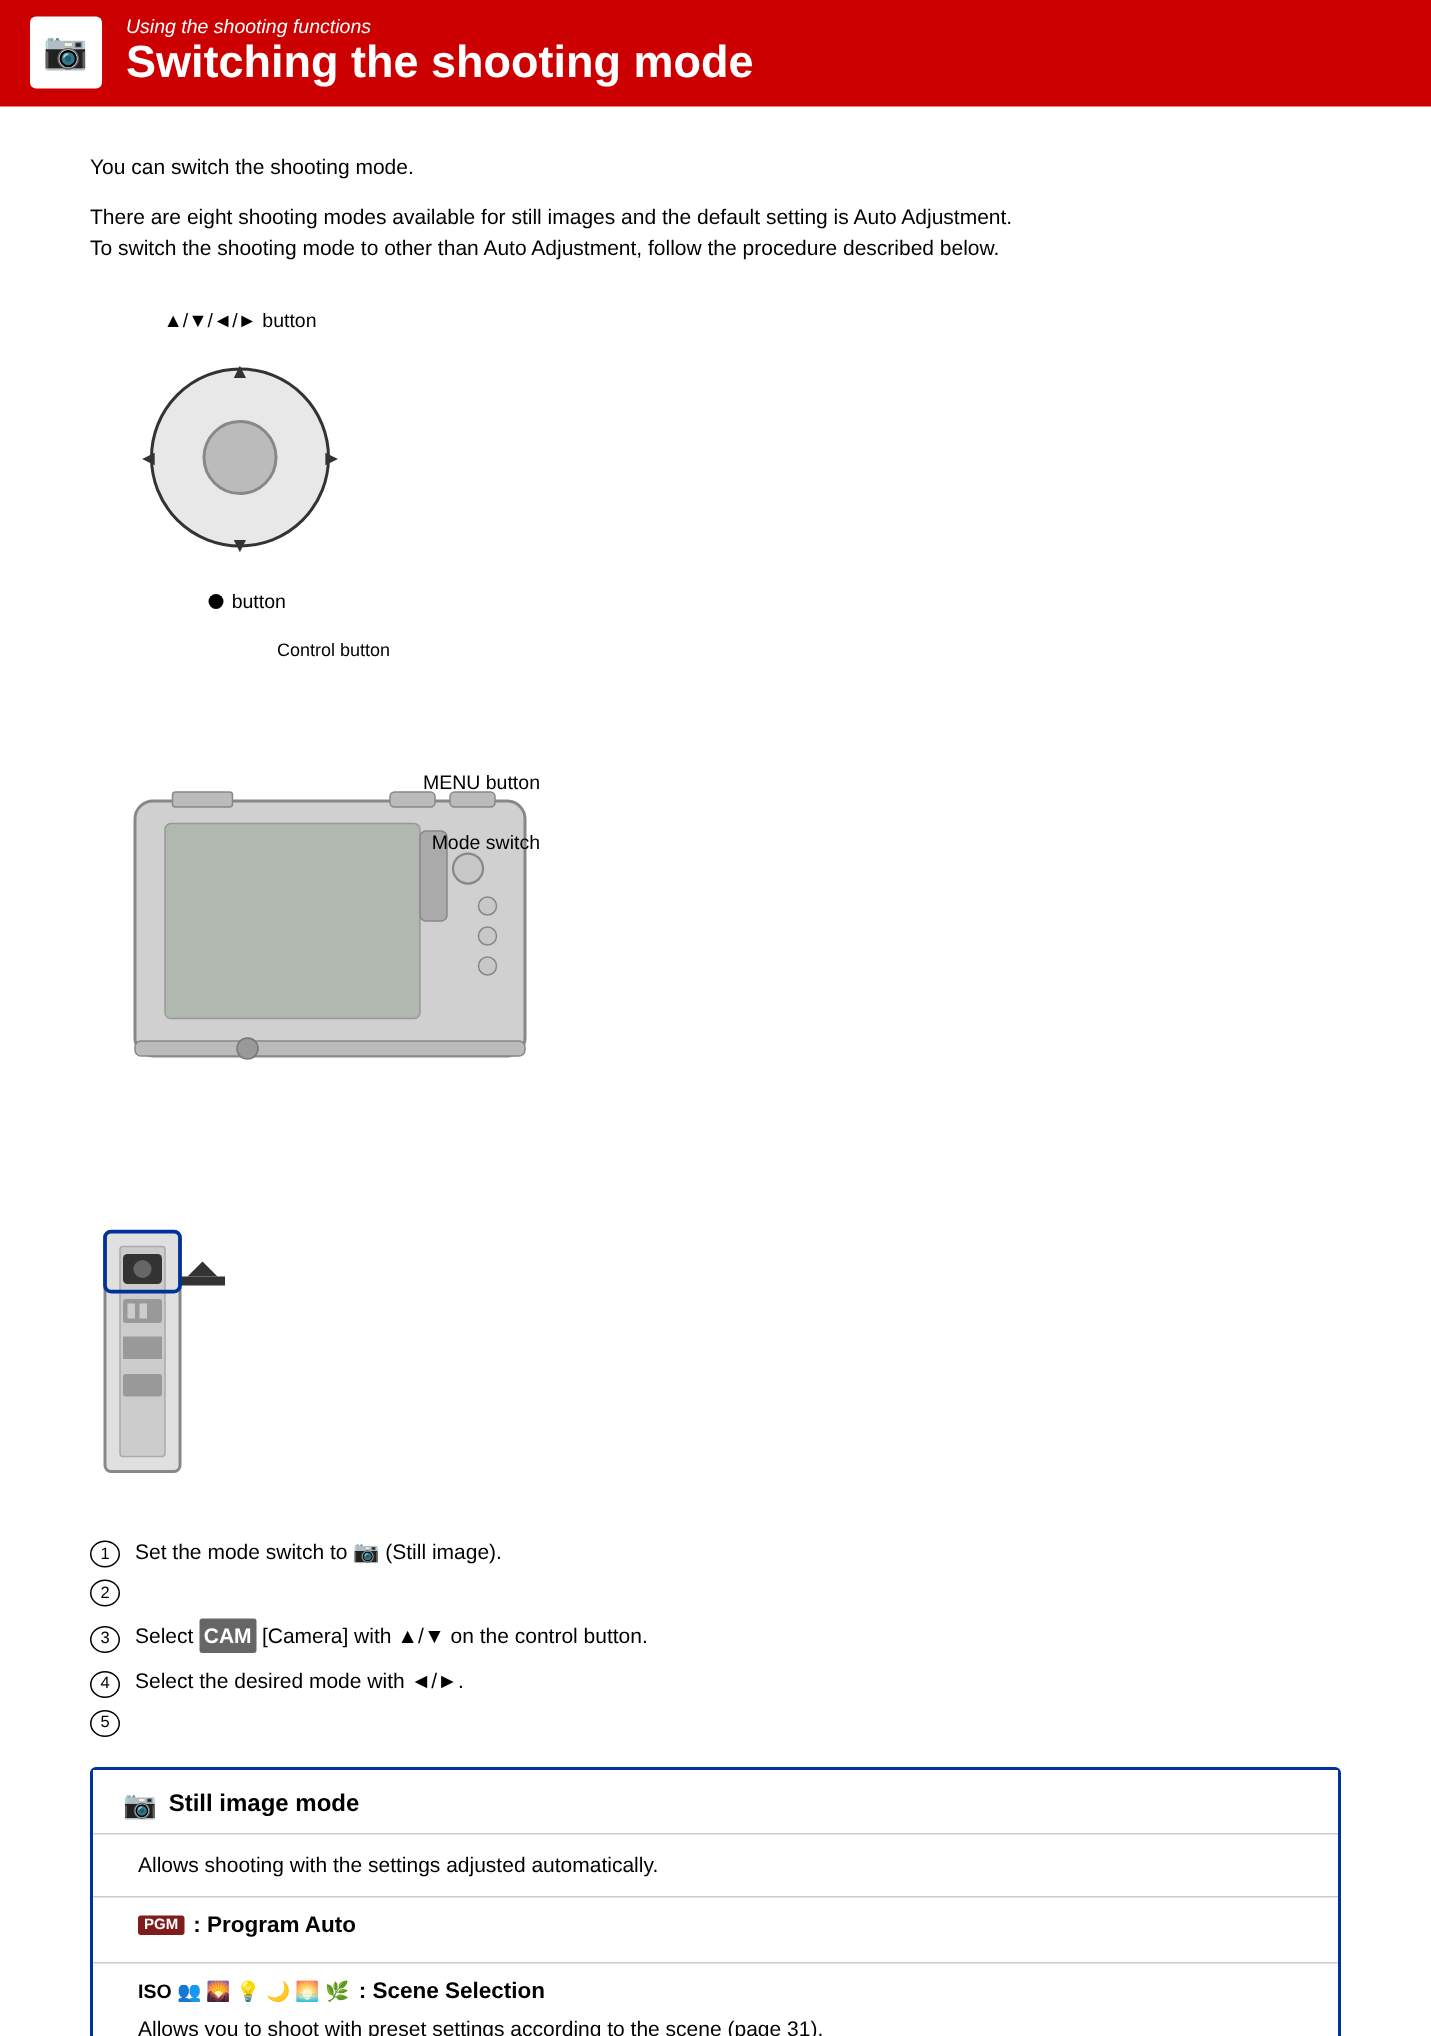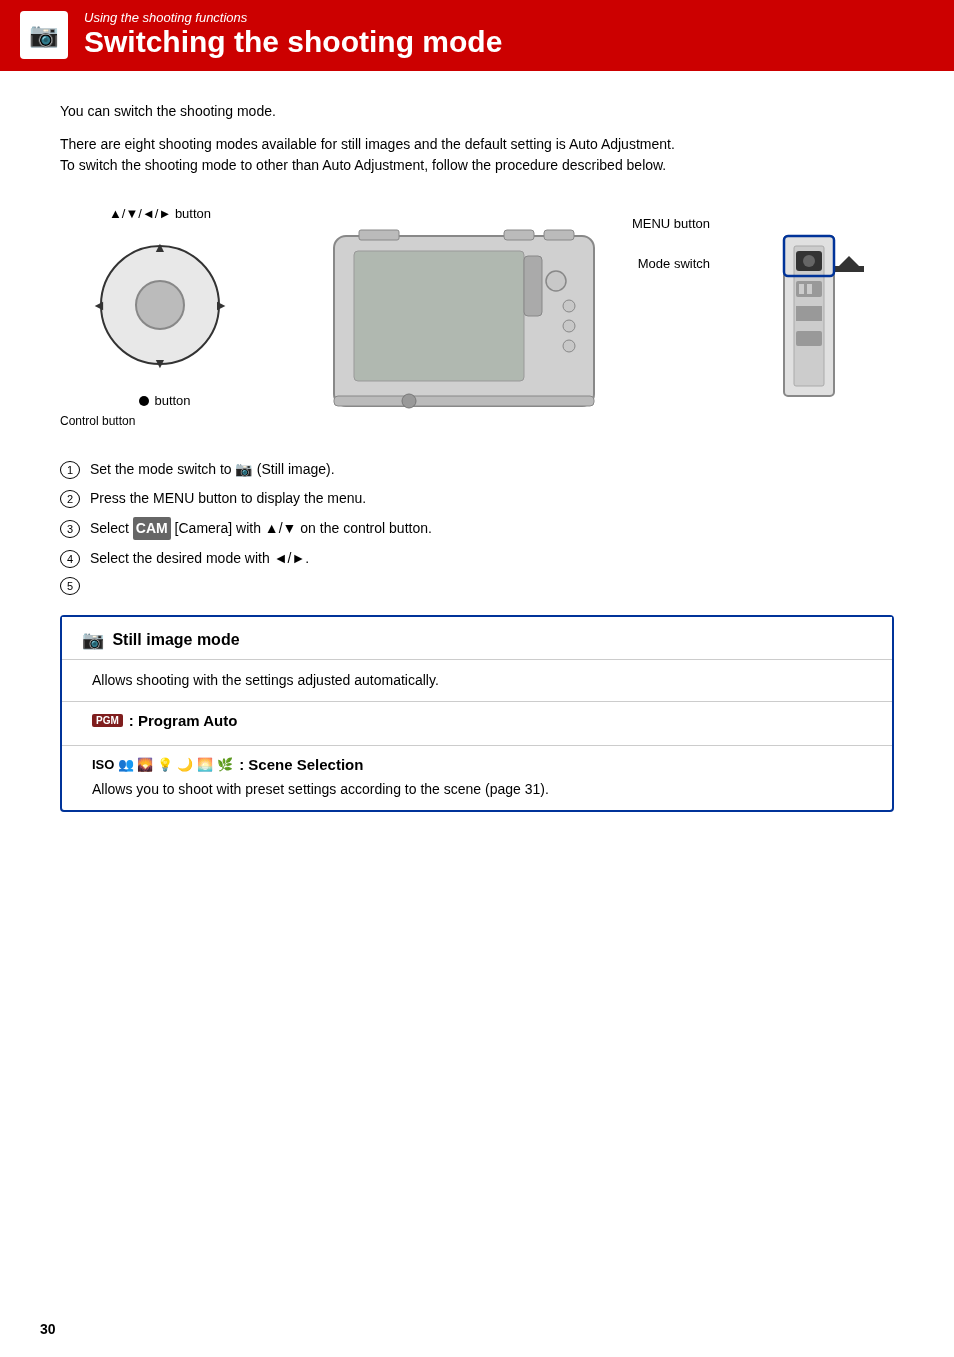--- a/index.html
+++ b/index.html
@@ -54,23 +54,24 @@
     }
 
     .intro-para {
       margin-bottom: 12px;
       line-height: 1.5;
     }
 
     
     .diagram-area {
       display: flex;
-      gap: 44px;
+      gap: 64px;
       margin: 30px 0 30px 0;
       align-items: flex-start;
+      flex-direction: column;
     }
 
     
     .control-button-diagram {
       position: relative;
       width: 200px;
       flex-shrink: 0;
     }
     .control-button-label-top {
       font-size: 13px;
@@ -129,22 +130,22 @@
     }
     .bullet-dot {
       width: 10px;
       height: 10px;
       background: #000;
       border-radius: 50%;
       display: inline-block;
     }
     .control-button-label-bottom {
       font-size: 12px;
-      margin-top: 6px;
-      text-align: left;
+      margin-top: 18px;
+      text-align: right;
     }
     .camera-svg-container {
       position: relative;
     }
 
     
     .mode-switch-diagram {
       width: 120px;
       flex-shrink: 0;
       position: relative;
@@ -350,21 +351,20 @@
 
   </div>
 
   <ol class="steps-list">
     <li>
       <span class="step-num circled">1</span>
       <span class="step-text">Set the mode switch to 📷 (Still image).</span>
     </li>
     <li>
       <span class="step-num circled">2</span>
-      <span class="step-text">Press the MENU button to display the menu.</span>
     </li>
     <li>
       <span class="step-num circled">3</span>
       <span class="step-text">Select <span style="display:inline-flex;align-items:center;justify-content:center;background:#666;color:#fff;font-size:14px;padding:1px 3px;border-radius:2px;font-weight:bold;">CAM</span> [Camera] with ▲/▼ on the control button.</span>
     </li>
     <li>
       <span class="step-num circled">4</span>
       <span class="step-text">Select the desired mode with ◄/►.</span>
     </li>
     <li>

